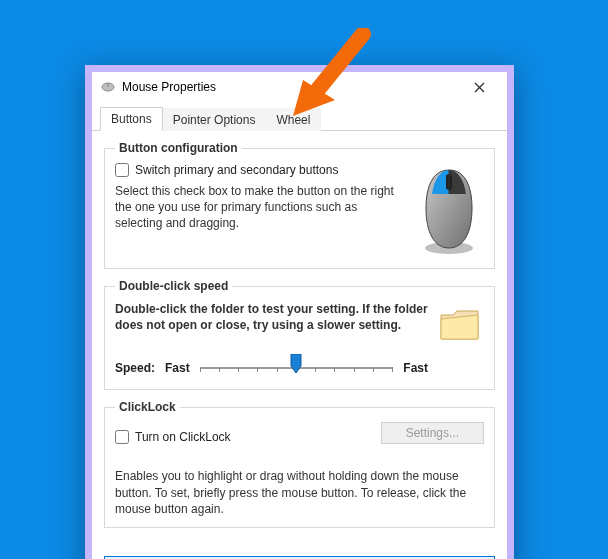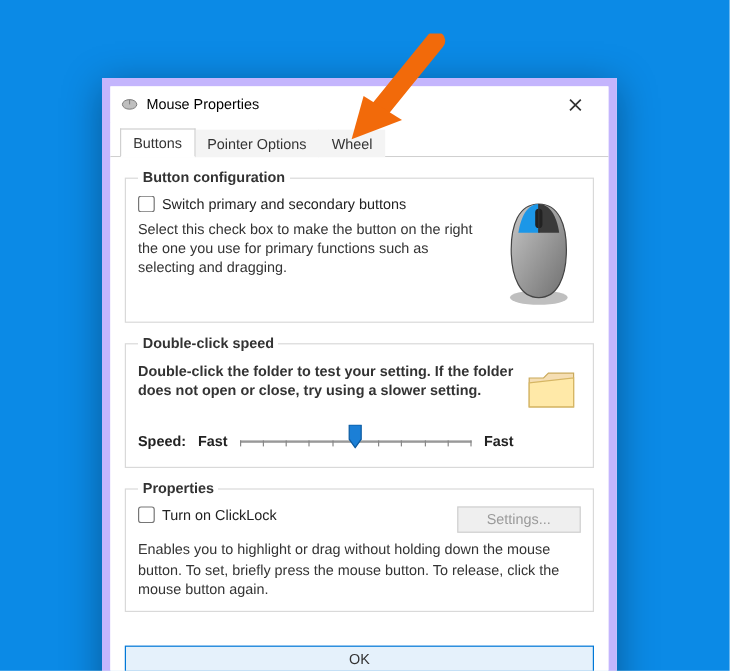--- a/index.html
+++ b/index.html
@@ -160,23 +160,23 @@
   }
   .folder-img {
     width: 48px;
     height: 48px;
     display: flex;
     align-items: center;
     justify-content: center;
   }
   .cl-row {
     display: flex;
-    align-items: flex-start;
+    align-items: flex-end;
     gap: 6px;
-    margin-bottom: 6px;
+    margin-bottom: 24px;
   }
   .cl-row .spacer { flex: 1; }
   .btn {
     min-width: 72px;
     height: 22px;
     font-size: 12px;
     border: 1px solid #adadad;
     background: #e9e9e9;
     color: #333;
     padding: 0 24px;
@@ -300,21 +300,21 @@
         <div class="folder-img">
           <svg width="44" height="40" viewBox="0 0 44 40">
             <path d="M3 10 L15 10 L19 6 L40 6 L40 34 L3 34 Z" fill="#f5deb3" stroke="#caa95a"></path>
             <path d="M3 14 L40 10 L40 34 L3 34 Z" fill="#ffe9a8" stroke="#d6b664"></path>
           </svg>
         </div>
       </div>
     </fieldset>
 
     <fieldset>
-      <legend>Properties</legend>
+      <legend>ClickLock</legend>
       <div class="cl-row">
         <label class="row-check" style="margin-bottom:0">
           <input type="checkbox" style="">
           <span>Turn on ClickLock</span>
         </label>
         <span class="spacer"></span>
         <button class="btn disabled">Settings...</button>
       </div>
       <div class="desc">Enables you to highlight or drag without holding down the mouse button. To set, briefly press the mouse button. To release, click the mouse button again.</div>
     </fieldset>

